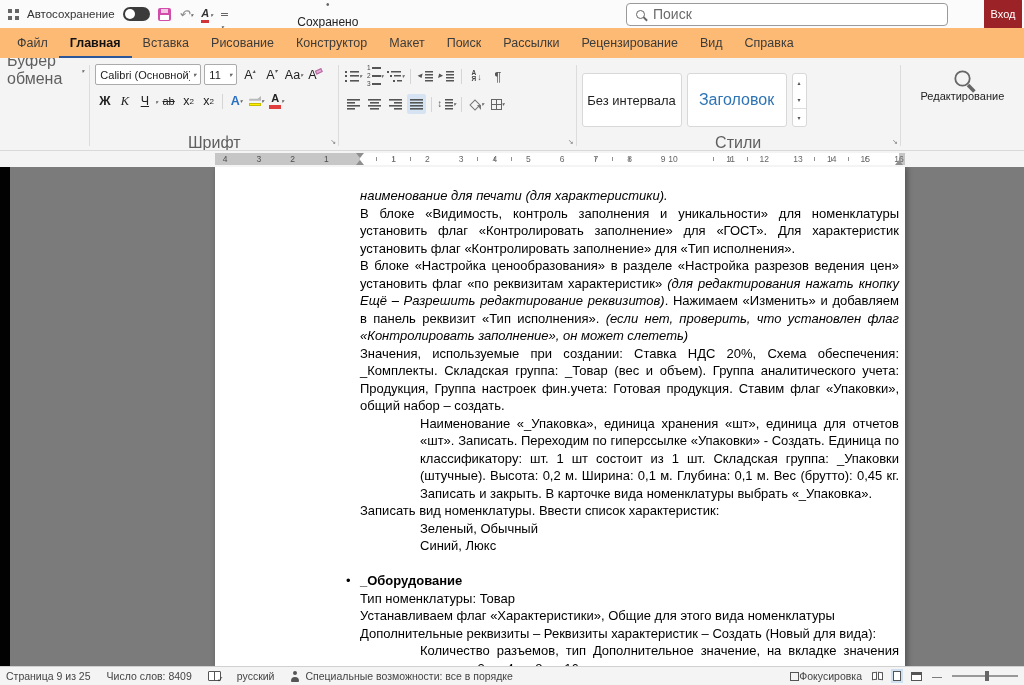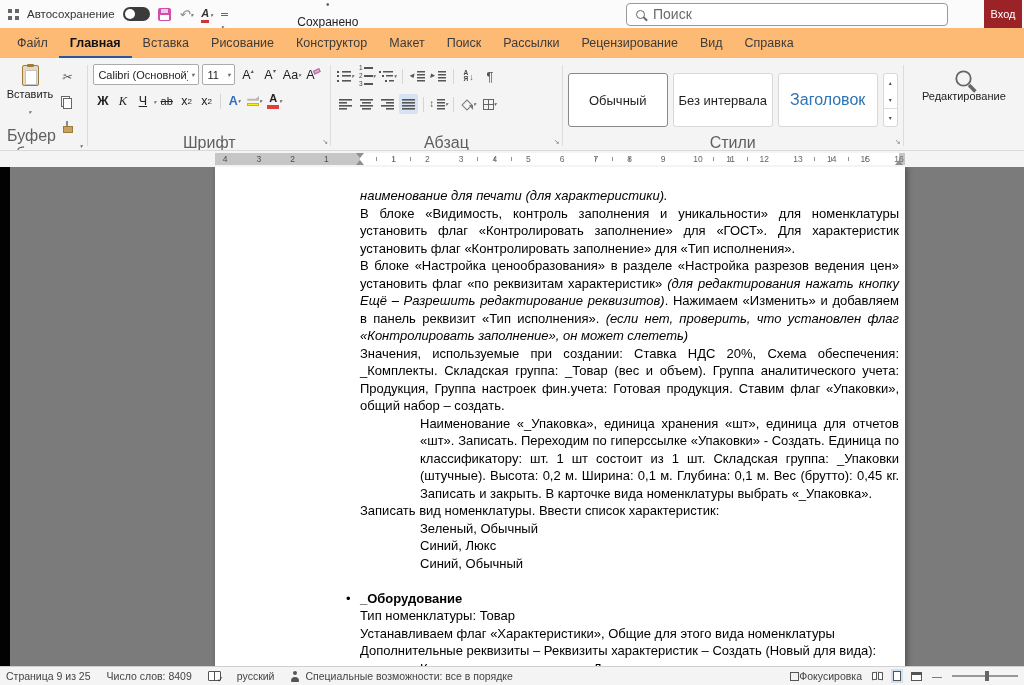--- a/index.html
+++ b/index.html
@@ -296,38 +296,20 @@
       <div class="tab">Поиск</div>
       <div class="tab">Рассылки</div>
       <div class="tab">Рецензирование</div>
       <div class="tab">Вид</div>
       <div class="tab">Справка</div>
     </nav>
 
   <section class="ribbon">
 
     <div class="rgroup g-clip">
-      <div class="gcontent">
-        <div class="paste-btn">
-          <span class="clipboard-icon"></span>
-          <span class="pb-label">Вставить</span>
-          <i class="chev"></i>
-        </div>
-        <div class="clip-col">
-          <span class="sbtn">
-              <i class="cut-g"></i>
-            </span>
-          <span class="sbtn">
-              <i class="copy-ic"></i>
-            </span>
-          <span class="sbtn">
-              <i class="painter-ic"></i>
-            </span>
-        </div>
-      </div>
       <div class="glabel">
         <span>Буфер обмена</span>
           <i class="chev"></i>
       </div>
     </div>
 
     <div class="vsep"></div>
 
     <div class="rgroup g-font">
       <div class="gcontent">
@@ -465,31 +447,27 @@
           <span class="sbtn">
               <i class="ic-fill"></i>
               <i class="chev"></i>
             </span>
           <span class="sbtn">
               <i class="ic-borders"></i>
               <i class="chev"></i>
             </span>
         </div>
       </div>
-      <div class="glabel">
-          <span>Абзац</span>
-        </div>
       <span class="launcher"></span>
     </div>
 
     <div class="vsep"></div>
 
     <div class="rgroup g-styles">
       <div class="gcontent sg-row">
-        <div class="scard selcard">Обычный</div>
         <div class="scard">Без интервала</div>
         <div class="scard heading">Заголовок</div>
         <div class="scroll-col">
           <span class="up"></span>
           <span class="dn"></span>
           <span class="more"></span>
         </div>
       </div>
       <div class="glabel">
           <span>Стили</span>
@@ -518,21 +496,21 @@
       <div class="rnums">
           <span style="left: 178.69px;">1</span>
           <span style="left: 212.38px;">2</span>
           <span style="left: 246.07px;">3</span>
           <span style="left: 279.76px;">4</span>
           <span style="left: 313.45px;">5</span>
           <span style="left: 347.14px;">6</span>
           <span style="left: 380.83px;">7</span>
           <span style="left: 414.52px;">8</span>
           <span style="left: 448.21px;">9</span>
-          <span style="left: 483px;">10</span>
+          <span style="left: 458px;">10</span>
           <span style="left: 515.59px;">11</span>
           <span style="left: 549.28px;">12</span>
           <span style="left: 582.97px;">13</span>
           <span style="left: 616.66px;">14</span>
           <span style="left: 650.35px;">15</span>
           <span style="left: 684.04px;">16</span>
           <span class="mnum" style="left: 111.31px;">1</span>
           <span class="mnum" style="left: 77.62px;">2</span>
           <span class="mnum" style="left: 43.93px;">3</span>
           <span class="mnum" style="left: 10.24px;">4</span>
@@ -548,21 +526,20 @@
     <div class="page">
       <div class="doc">
           <div class="blk"><span class="it">наименование для печати (для характеристики).</span></div>
           <div class="blk"><span>В блоке «Видимость, контроль заполнения и уникальности» для номенклатуры установить флаг «Контролировать заполнение» для «ГОСТ». Для характеристик установить флаг «Контролировать заполнение» для «Тип исполнения».</span></div>
           <div class="blk"><span>В блоке «Настройка ценообразования» в разделе «Настройка разрезов ведения цен» установить флаг «по реквизитам характеристик» </span><span class="it">(для редактирования нажать кнопку Ещё – Разрешить редактирование реквизитов)</span><span>. Нажимаем «Изменить» и добавляем в панель реквизит «Тип исполнения». </span><span class="it">(если нет, проверить, что установлен флаг «Контролировать заполнение», он может слететь)</span></div>
           <div class="blk"><span>Значения, используемые при создании: Ставка НДС 20%, Схема обеспечения: _Комплекты. Складская группа: _Товар (вес и объем). Группа аналитического учета: Продукция, Группа настроек фин.учета: Готовая продукция. Ставим флаг «Упаковки», общий набор – создать.</span></div>
           <div class="blk ind"><span>Наименование «_Упаковка», единица хранения «шт», единица для отчетов «шт». Записать. Переходим по гиперссылке «Упаковки» - Создать. Единица по классификатору: шт. 1 шт состоит из 1 шт. Складская группа: _Упаковки (штучные). Высота: 0,2 м. Ширина: 0,1 м. Глубина: 0,1 м. Вес (брутто): 0,45 кг.  Записать и закрыть. В карточке вида номенклатуры выбрать «_Упаковка».</span></div>
           <div class="blk"><span>Записать вид номенклатуры. Ввести список характеристик:</span></div>
           <div class="blk ind"><span>Зеленый, Обычный</span></div>
           <div class="blk ind"><span>Синий, Люкс</span></div>
-          <div class="blk ind"><span>Синий, Обычный</span></div>
           <div class="blk spacer"></div>
           <div class="blk bul-item"><span class="bul">•</span><span class="bd">_Оборудование</span></div>
           <div class="blk"><span>Тип номенклатуры: Товар</span></div>
           <div class="blk"><span>Устанавливаем флаг «Характеристики», Общие для этого вида номенклатуры</span></div>
           <div class="blk"><span>Дополнительные реквизиты – Реквизиты характеристик – Создать (Новый для вида):</span></div>
           <div class="blk ind"><span>Количество разъемов, тип Дополнительное значение, на вкладке значения создать «2», «4», «8», «16»</span></div>
         </div>
     </div>
   </div>
 

